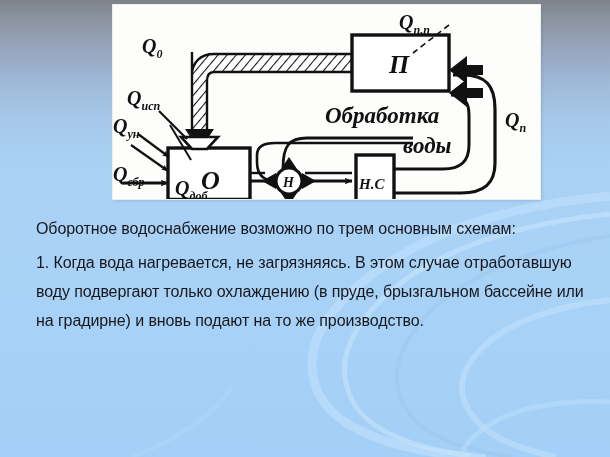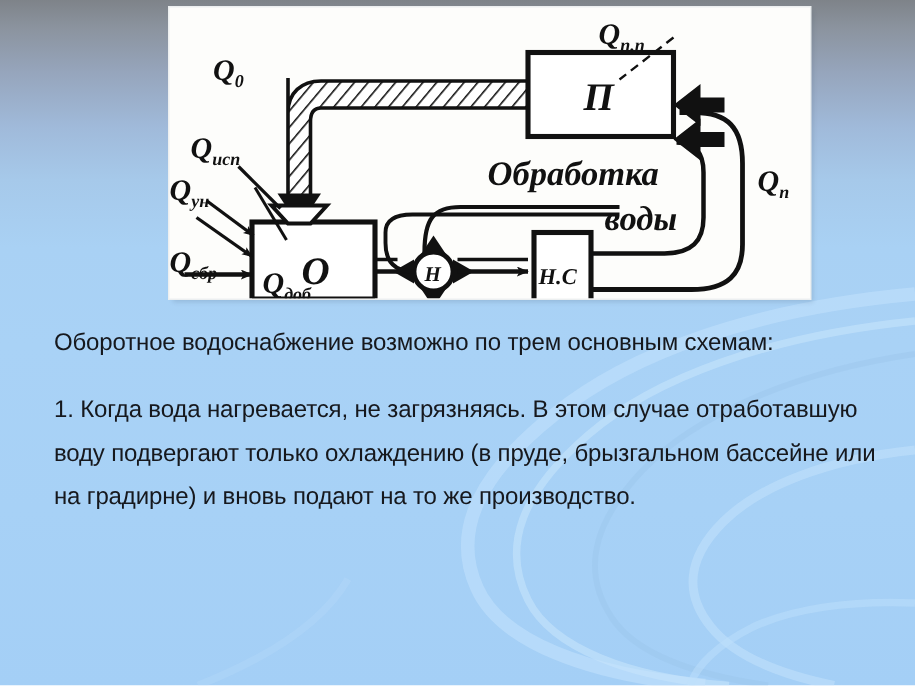--- a/index.html
+++ b/index.html
@@ -59,21 +59,21 @@
     width: 552px;
     color: #16181d;
     font-size: 16px;
     line-height: 29px;
     letter-spacing: -0.1px;
   }
   #body-text p {
     margin: 0;
   }
   #body-text p.para-2 {
-    margin-top: 16px;
+    margin-top: 5px;
   }
 </style>
 </head>
 <body>
 
 <div id="slide">
 
   <svg id="swirls" viewBox="0 0 610 457" preserveAspectRatio="none">
     <path d="M610,196 C500,206 420,236 370,276 C322,314 300,352 318,392 C334,428 392,450 470,457" fill="none" stroke="#bcdefb" stroke-width="9" opacity="0.72"></path>
     <path d="M610,214 C512,224 436,252 392,290 C348,328 334,364 352,400 C368,432 420,452 486,457" fill="none" stroke="#c6e4fc" stroke-width="5" opacity="0.6"></path>

